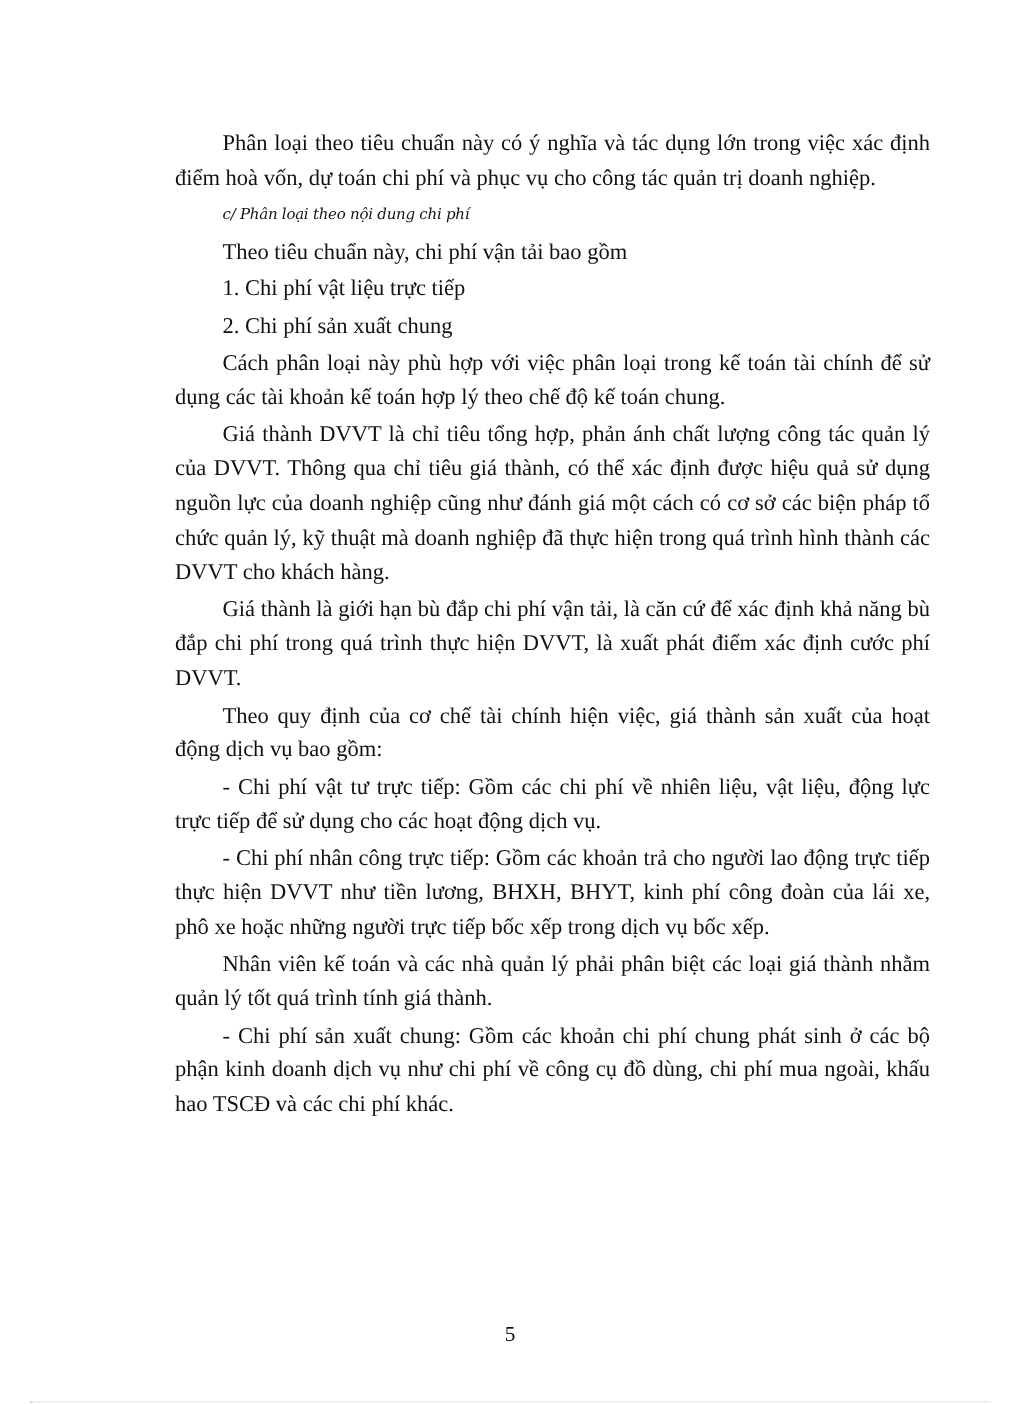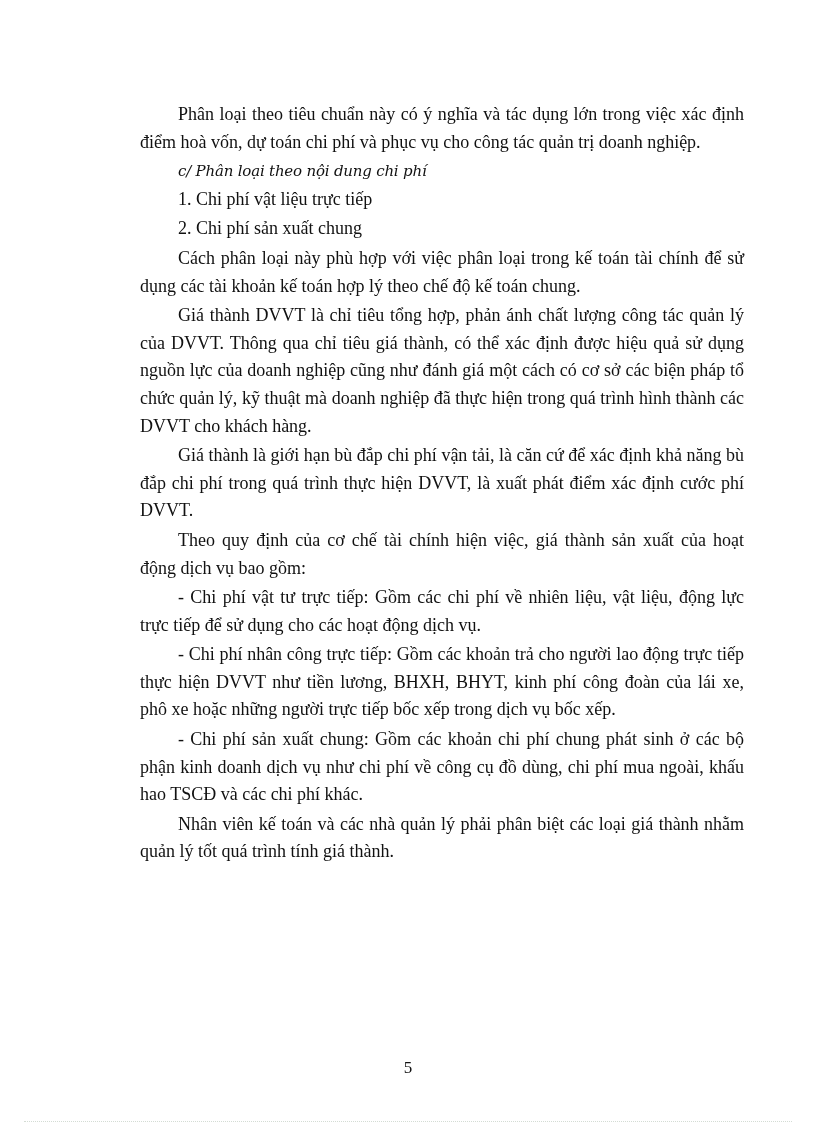--- a/index.html
+++ b/index.html
@@ -37,21 +37,21 @@
     .list-line + .para,
     .heading + .plain-line,
     .plain-line + .list-line {
       margin-top: 2px;
     }
     .heading {
       margin: 0;
       padding-left: 38px;
       font-family: "DejaVu Serif", serif;
       font-style: italic;
-      font-size: 15px;
+      font-size: 12px;
       letter-spacing: -0.2px;
       line-height: 27.6px;
     }
     .plain-line, .list-line {
       margin: 0;
       padding-left: 38px;
     }
     .page-number {
       position: absolute;
       left: 0;
@@ -69,26 +69,27 @@
       top: 1121px;
       border-top: 1px dotted #d4dcd4;
     }
   </style>
 </head>
 <body>
 
 <div class="page-body">
   <p class="para">Phân loại theo tiêu chuẩn này có ý nghĩa và tác dụng lớn trong việc xác định điểm hoà vốn, dự toán chi phí và phục vụ cho công tác quản trị doanh nghiệp.</p>
   <p class="heading">c/ Phân loại theo nội dung chi phí</p>
+  <p class="plain-line">Theo tiêu chuẩn này, chi phí vận tải bao gồm</p>
   <p class="list-line">1. Chi phí vật liệu trực tiếp</p>
   <p class="list-line">2. Chi phí sản xuất chung</p>
   <p class="para">Cách phân loại này phù hợp với việc phân loại trong kế toán tài chính để sử dụng các tài khoản kế toán hợp lý theo chế độ kế toán chung.</p>
   <p class="para">Giá thành DVVT là chỉ tiêu tổng hợp, phản ánh chất lượng công tác quản lý của DVVT. Thông qua chỉ tiêu giá thành, có thể xác định được hiệu quả sử dụng nguồn lực của doanh nghiệp cũng như đánh giá một cách có cơ sở các biện pháp tổ chức quản lý, kỹ thuật mà doanh nghiệp đã thực hiện trong quá trình hình thành các DVVT cho khách hàng.</p>
   <p class="para">Giá thành là giới hạn bù đắp chi phí vận tải, là căn cứ để xác định khả năng bù đắp chi phí trong quá trình thực hiện DVVT, là xuất phát điểm xác định cước phí DVVT.</p>
   <p class="para">Theo quy định của cơ chế tài chính hiện việc, giá thành sản xuất của hoạt động dịch vụ bao gồm:</p>
   <p class="para">- Chi phí vật tư trực tiếp: Gồm các chi phí về nhiên liệu, vật liệu, động lực trực tiếp để sử dụng cho các hoạt động dịch vụ.</p>
   <p class="para">- Chi phí nhân công trực tiếp: Gồm các khoản trả cho người lao động trực tiếp thực hiện DVVT như tiền lương, BHXH, BHYT, kinh phí công đoàn của lái xe, phô xe hoặc những người trực tiếp bốc xếp trong dịch vụ bốc xếp.</p>
+  <p class="para">Nhân viên kế toán và các nhà quản lý phải phân biệt các loại giá thành nhằm quản lý tốt quá trình tính giá thành.</p>
   <p class="para">- Chi phí sản xuất chung: Gồm các khoản chi phí chung phát sinh ở các bộ phận kinh doanh dịch vụ như chi phí về công cụ đồ dùng, chi phí mua ngoài, khấu hao TSCĐ và các chi phí khác.</p>
-  <p class="para">Nhân viên kế toán và các nhà quản lý phải phân biệt các loại giá thành nhằm quản lý tốt quá trình tính giá thành.</p>
 </div>
 
 <div class="page-number">5</div>
 <div class="page-divider-2"></div>
 
 </body></html>

